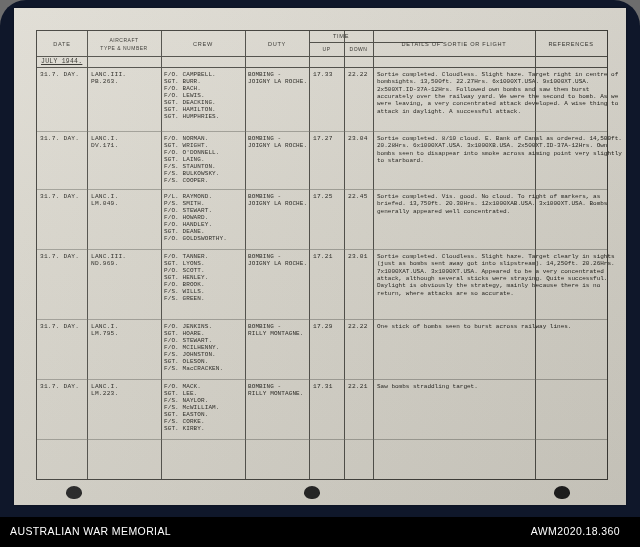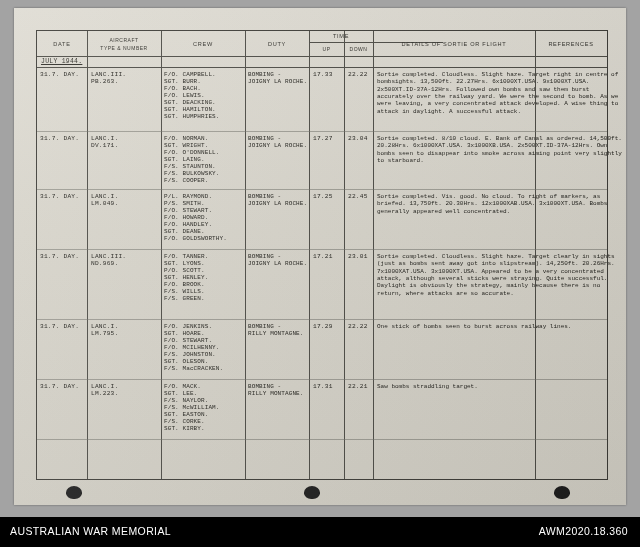--- a/index.html
+++ b/index.html
@@ -4,21 +4,22 @@
 <style>
   html,body{margin:0;padding:0;}
   body{
     width:640px;height:547px;
     background:#6d6d6d;
     font-family:"Liberation Sans", sans-serif;
     overflow:hidden;
   }
   .page{
     position:absolute;left:0;top:0;width:640px;height:547px;
-    background:#a3a3a3;
+    background:#0f172a;
+    border-radius:26px;
   }
   
   .sheet{
     position:absolute;left:14px;top:8px;width:612px;height:497px;
     background:#d9d6cd;
     background-image:linear-gradient(180deg,#dedbd2 0%,#d6d3c9 45%,#cfccc2 100%);
     box-shadow:0 0 2px rgba(0,0,0,.4);
   }
   .sheet:after{
     content:"";position:absolute;inset:0;
@@ -36,21 +37,21 @@
 
   
   .footer{
     position:absolute;left:0;bottom:0;width:640px;height:30px;
     background:#000;color:#fff;
   }
   .footer .left{
     position:absolute;left:10px;top:8px;font-size:10.5px;letter-spacing:.4px;
   }
   .footer .right{
-    position:absolute;right:12px;top:8px;font-size:10.5px;letter-spacing:.4px;
+    position:absolute;right:20px;top:8px;font-size:10.5px;letter-spacing:.4px;
   }
 
   
   .tbl{
     position:absolute;left:22px;top:22px;width:570px;height:448px;
     border:1px solid #3b3a35;
     background:transparent;
     color:#2a2924;
   }
   .tbl .vline{position:absolute;top:0;bottom:0;width:1px;background:#4a4943;}

